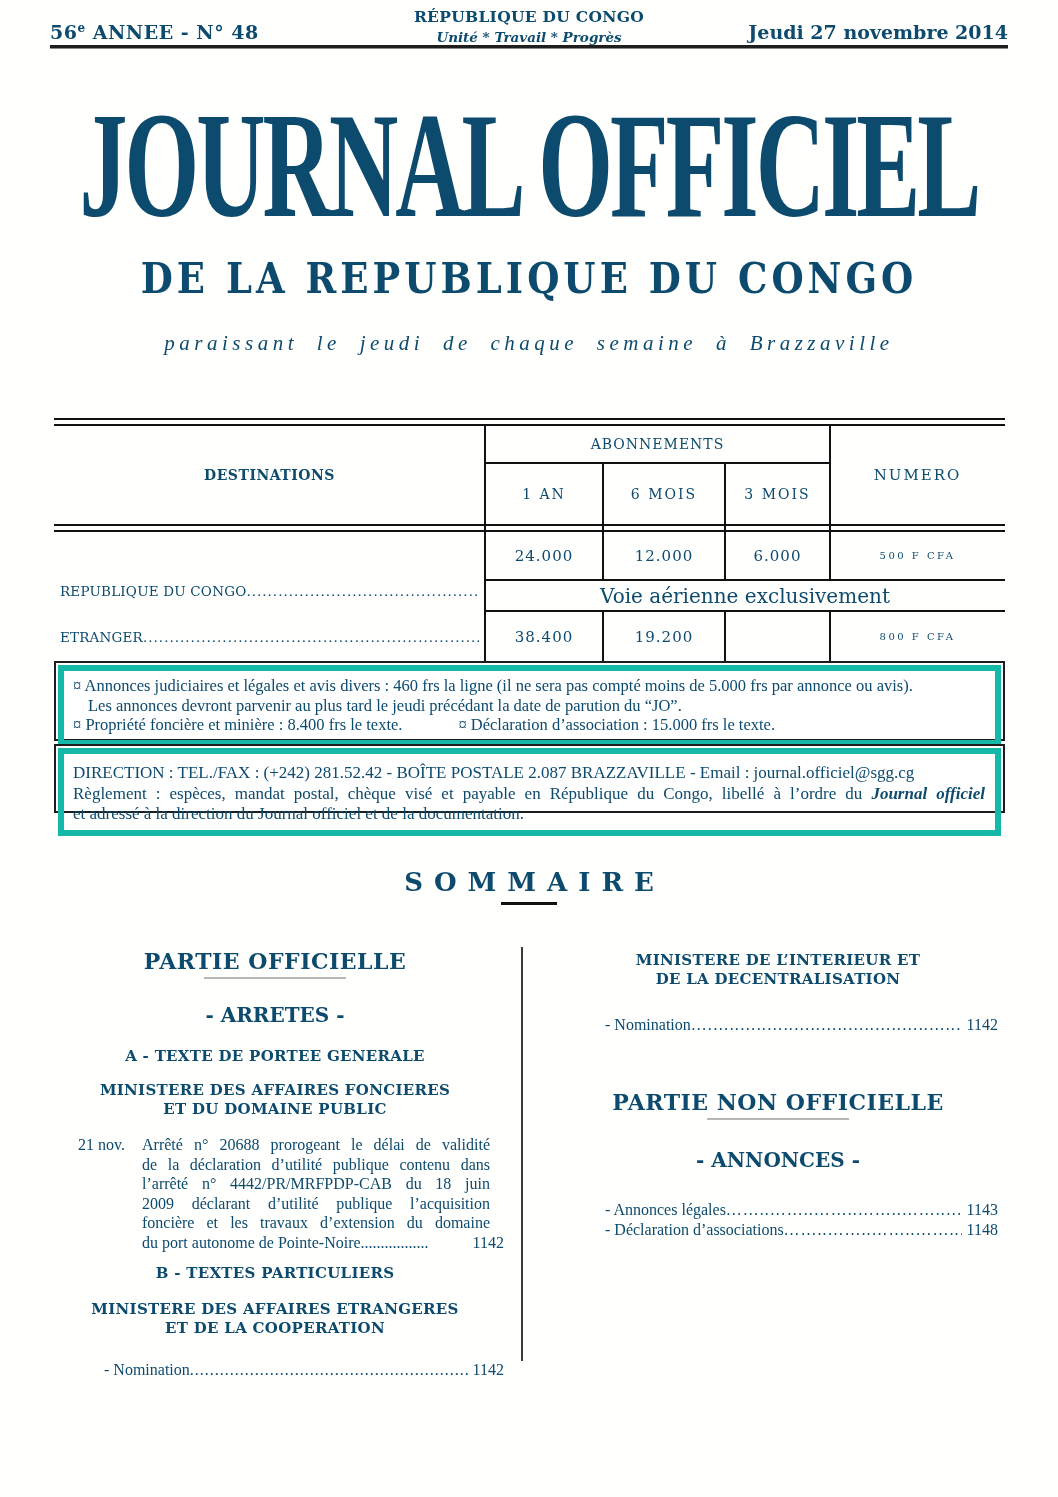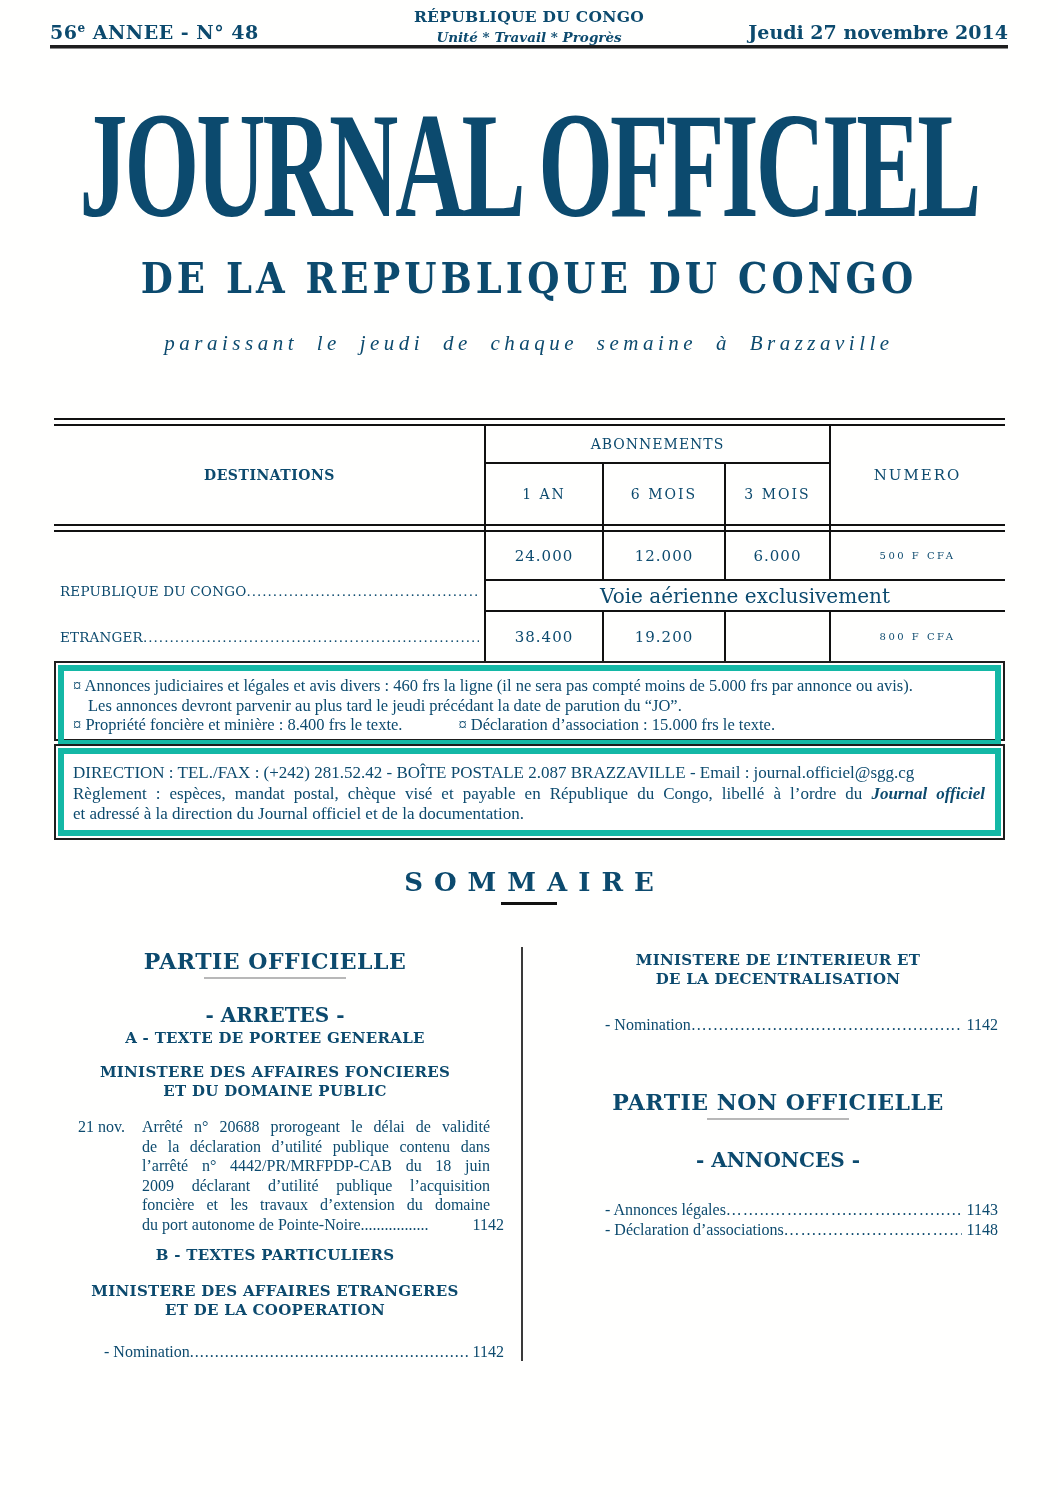--- a/index.html
+++ b/index.html
@@ -88,21 +88,21 @@
   .entry-body { position:relative; flex:1; }
   .entry-line { width:348px; text-align:justify; text-align-last:justify; }
   .entry-line.last { text-align:left; text-align-last:left; }
   .entry-page { position:absolute; right:0; bottom:0; }
 
   .toc-row { display:flex; align-items:baseline; font-family:"Liberation Serif", serif; font-size:16px; line-height:20px;justify-content:center; }
   .toc-label { white-space:nowrap; }
   .toc-page { margin-left:5px; }
   .lpad-left { padding-left:58px; }
   .lpad-right { padding-left:47px; } .mt12{margin-top:12px;} .mt16{margin-top:16px;}
-  .mt18{margin-top:18px;} .mt20{margin-top:2px;} .mt22{margin-top:22px;}
+  .mt18{margin-top:18px;} .mt20{margin-top:20px;} .mt22{margin-top:22px;}
   .mt24{margin-top:24px;} .mt26{margin-top:26px;} .mt28{margin-top:28px;} .mt54{margin-top:54px;}
 </style>
 </head>
 <body>
 
 <div class="page">
 
   <div class="abs hdr-issue"><span>56</span><sup>e</sup><span> ANNEE - N° 48</span></div>
   <div class="abs hdr-center">
     <div class="hdr-country">RÉPUBLIQUE DU CONGO</div>
@@ -163,21 +163,21 @@
     <div class="nbox-inner">
       <div>¤ Annonces judiciaires et légales et avis divers : 460 frs la ligne (il ne sera pas compté moins de 5.000 frs par annonce ou avis).</div>
       <div class="indent">Les annonces devront parvenir au plus tard le jeudi précédant la date de parution du “JO”.</div>
       <div class="twocol">
         <span>¤ Propriété foncière et minière : 8.400 frs le texte.</span>
         <span class="seg2">¤ Déclaration d’association : 15.000 frs le texte.</span>
       </div>
     </div>
   </div>
 
-  <div class="abs nbox box2" style="top:744px; height:96px;">
+  <div class="abs nbox box2" style="top:744px; height:69px;">
     <div class="nbox-inner">
       <div>DIRECTION : TEL./FAX : (+242) 281.52.42 - BOÎTE POSTALE 2.087  BRAZZAVILLE - Email : journal.officiel@sgg.cg</div>
       <div class="just">
         <span>Règlement : espèces, mandat postal, chèque visé et payable en République du Congo, libellé à l’ordre du </span><span class="bi">Journal officiel</span>
       </div>
       <div>et adressé à la direction du Journal officiel et de la documentation.</div>
     </div>
   </div>
 
   <div class="abs som-title">SOMMAIRE</div>

